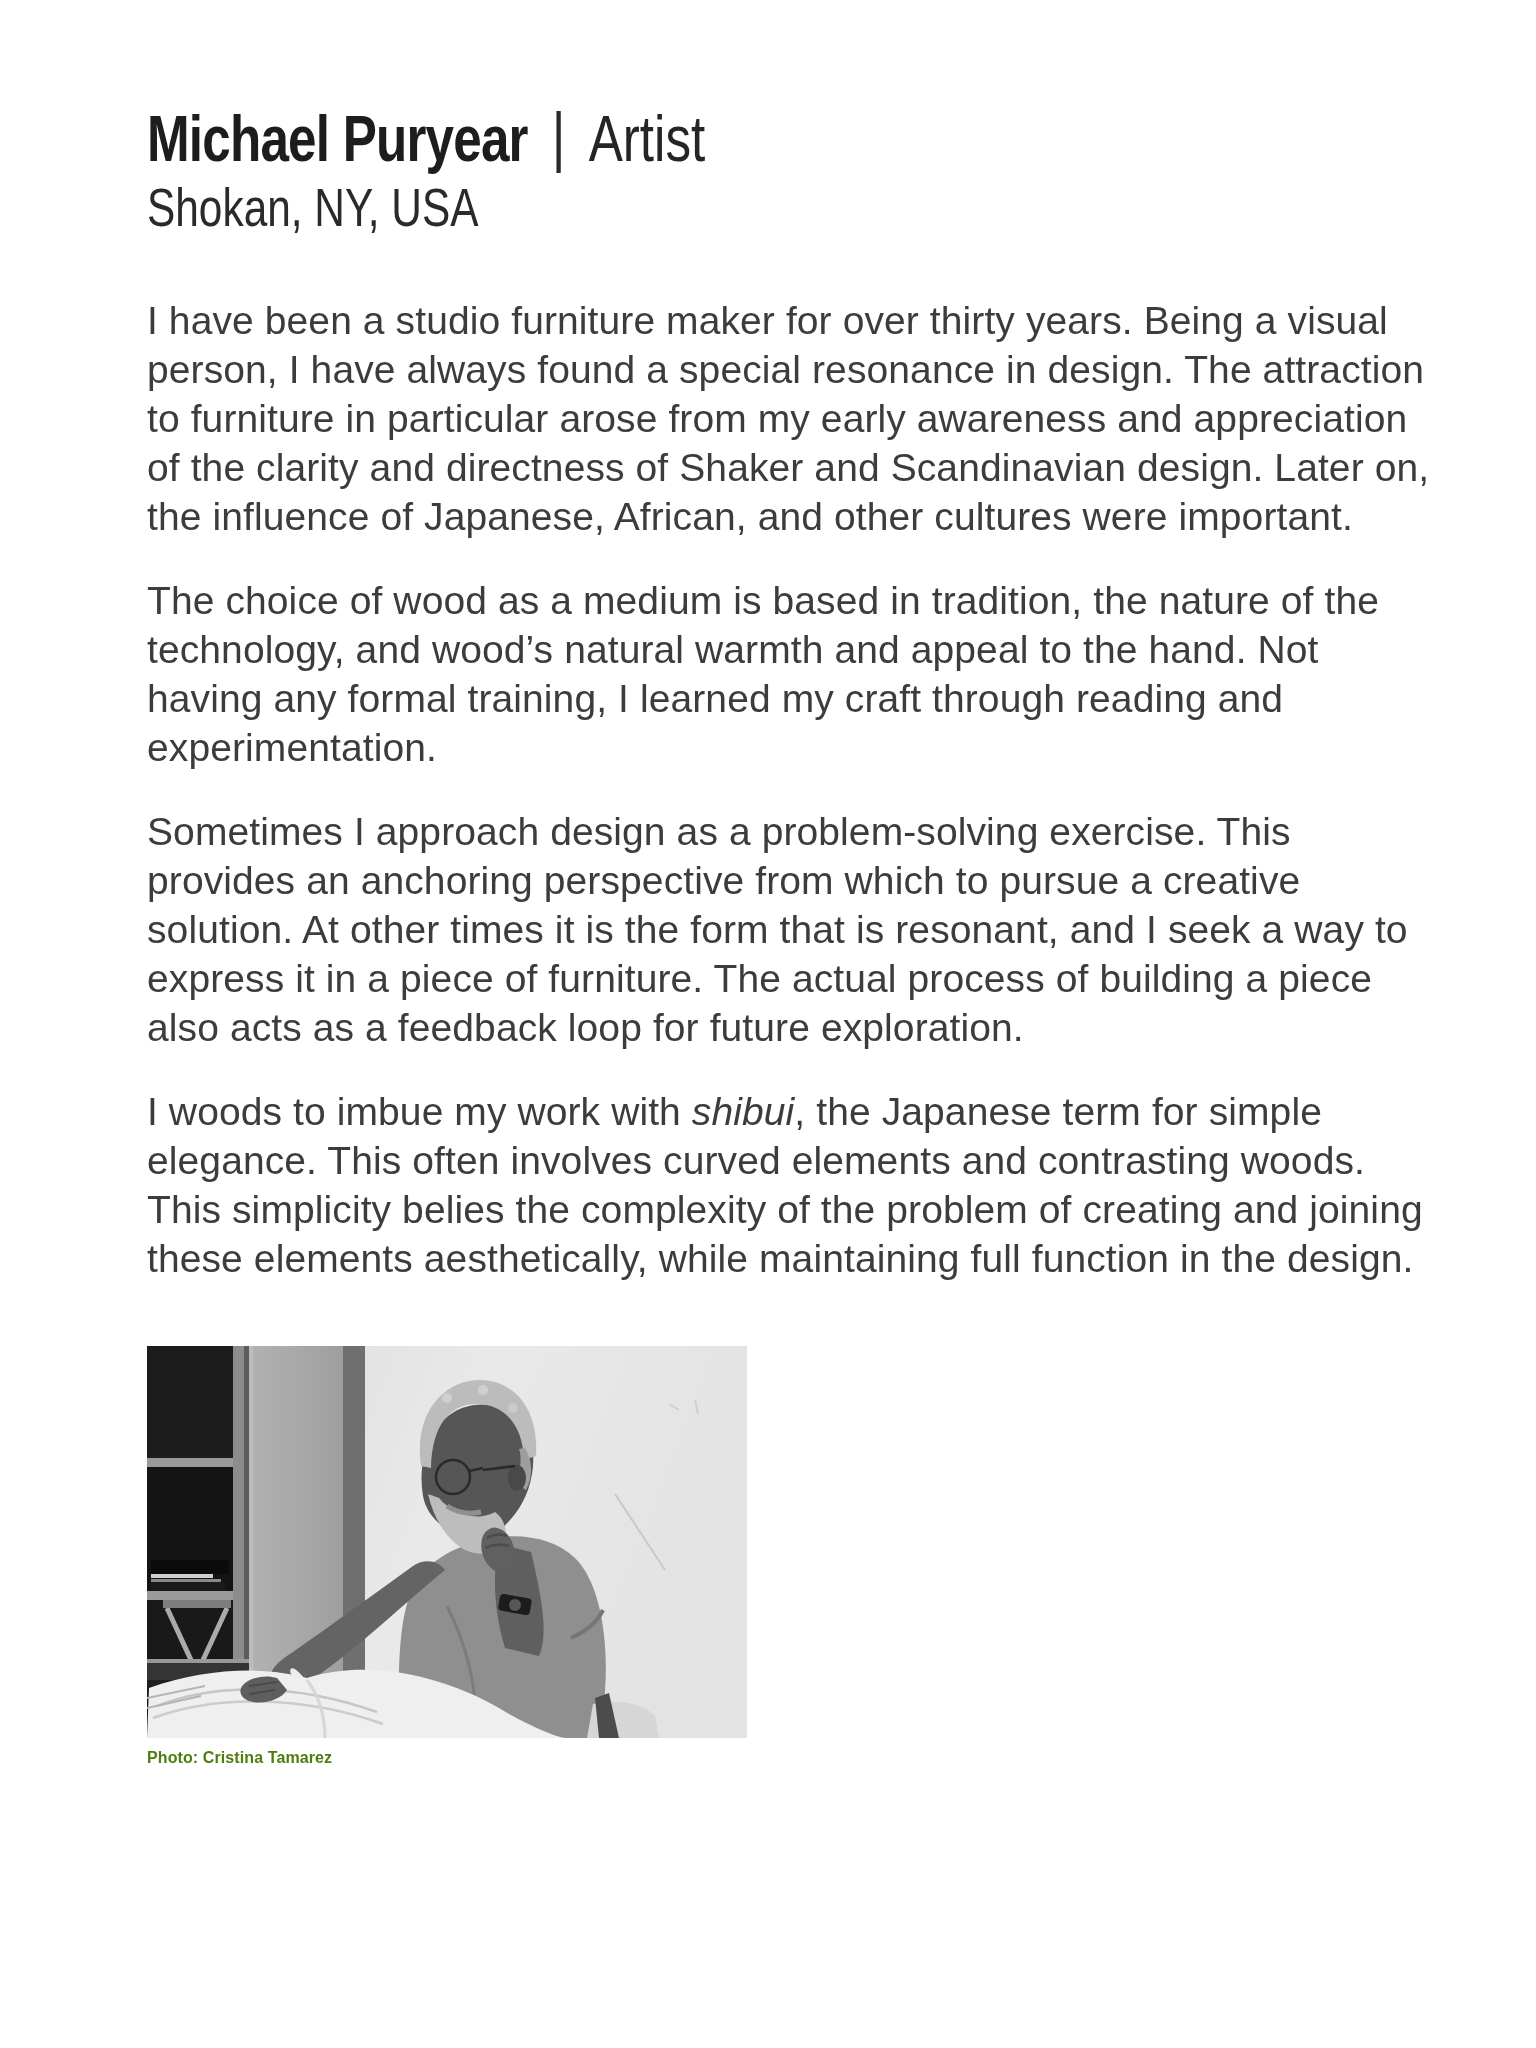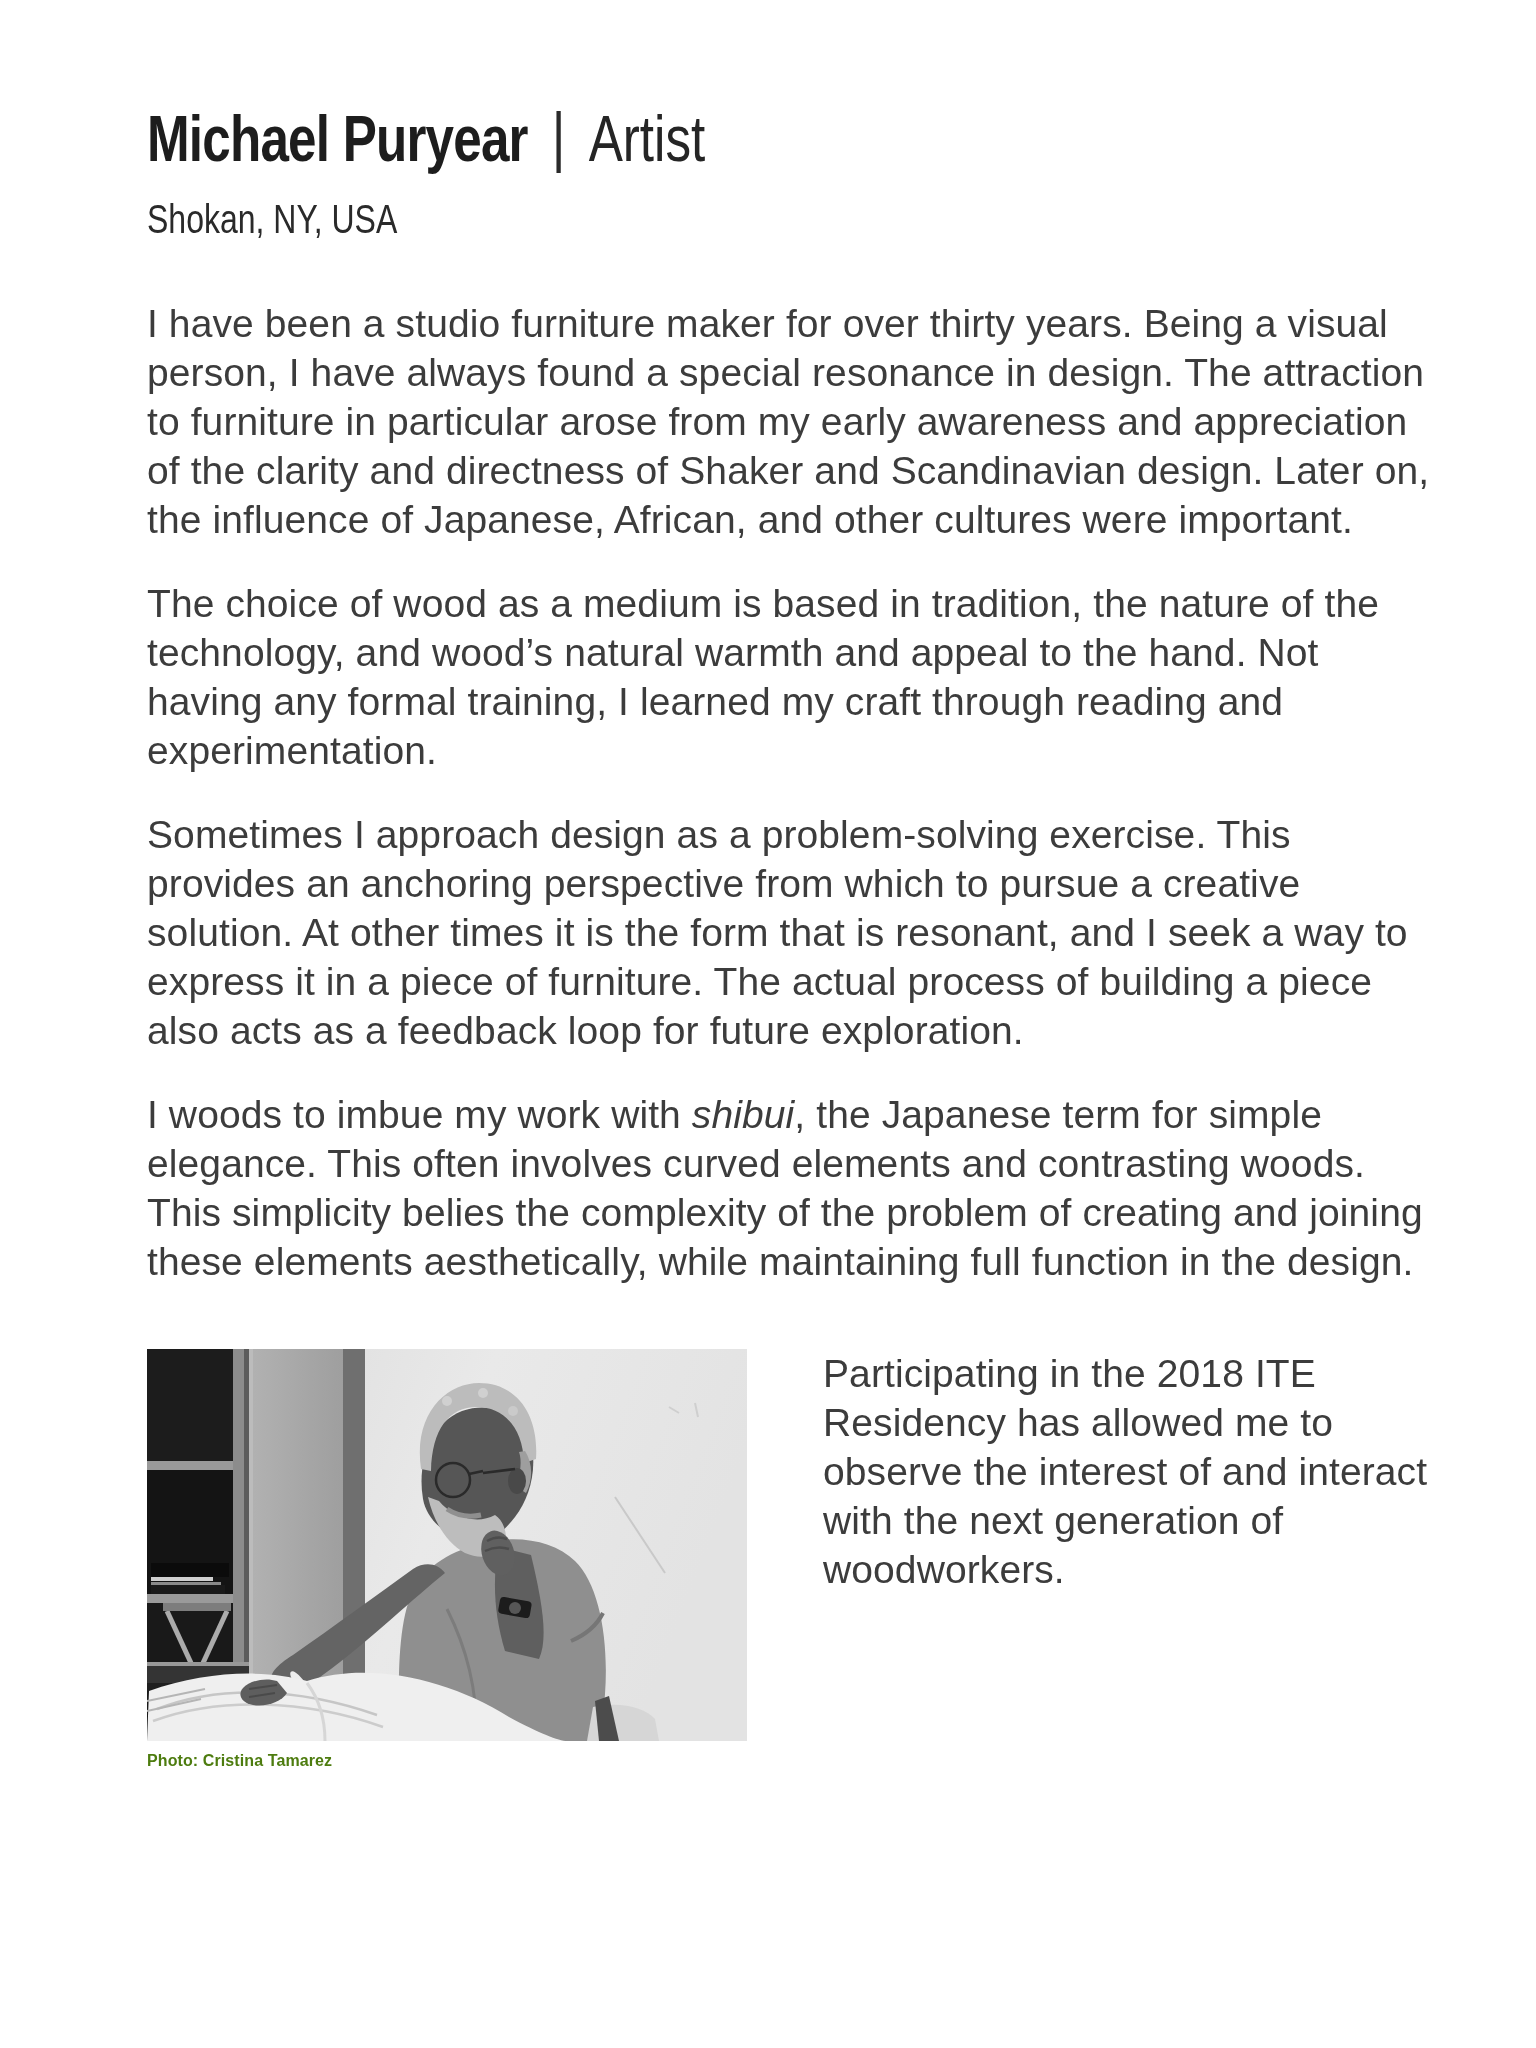--- a/index.html
+++ b/index.html
@@ -38,22 +38,22 @@
     margin: 0 30px;
     position: relative;
     top: -2px;
   }
   .headline .role {
     font-weight: 400;
     color: #252525;
     letter-spacing: 0;
   }
   .subtitle {
-    margin-top: 24px;
-    font-size: 40px;
+    margin-top: 6px;
+    font-size: 53px;
     font-weight: 400;
     color: #2a2a2a;
     line-height: 1.1;
   }
   
   .bio { margin-top: 58px; }
   .bio p, .side-col p {
     font-size: 39px;
     line-height: 49px;
     letter-spacing: 0.1px;
@@ -208,19 +208,16 @@
             <path d="M130,332 C118,328 102,332 96,339 C90,346 95,354 106,356 C120,358 134,353 140,344 Z" fill="#5e5e5e"></path>
             <path d="M102,340 L130,336 M102,348 L128,344" stroke="#4a4a4a" stroke-width="2" fill="none"></path>
           </g>
 
           <path d="M440,392 L446,358 C472,352 498,358 508,370 L512,392 Z" fill="#d6d6d6"></path>
           <path d="M448,352 L462,347 L472,392 L452,392 Z" fill="#4c4c4c"></path>
         </svg>
         <figcaption>Photo: Cristina Tamarez</figcaption>
       </figure>
 
-      <div class="side-col">
-        <p>Participating in the 2018 ITE Residency has allowed me to observe the interest of and interact with the next generation of woodworkers.</p>
-      </div>
 
     </div>
   </div>
 </div>
 
 </body></html>

